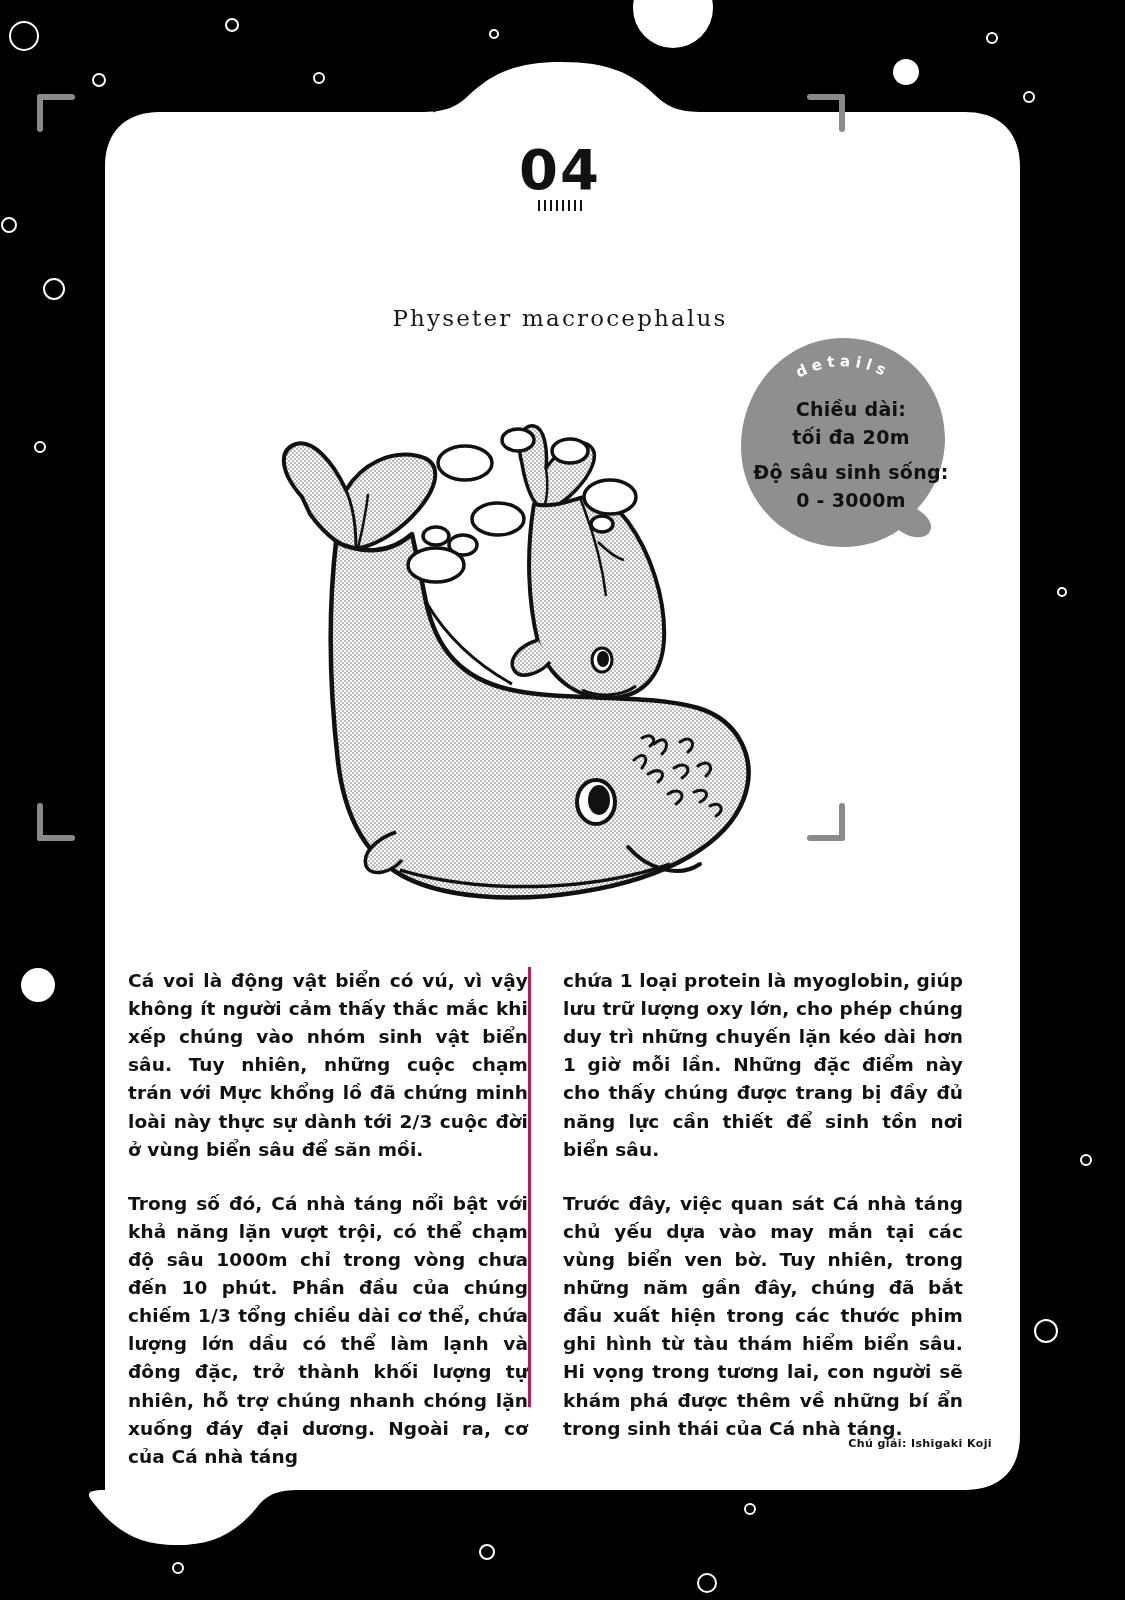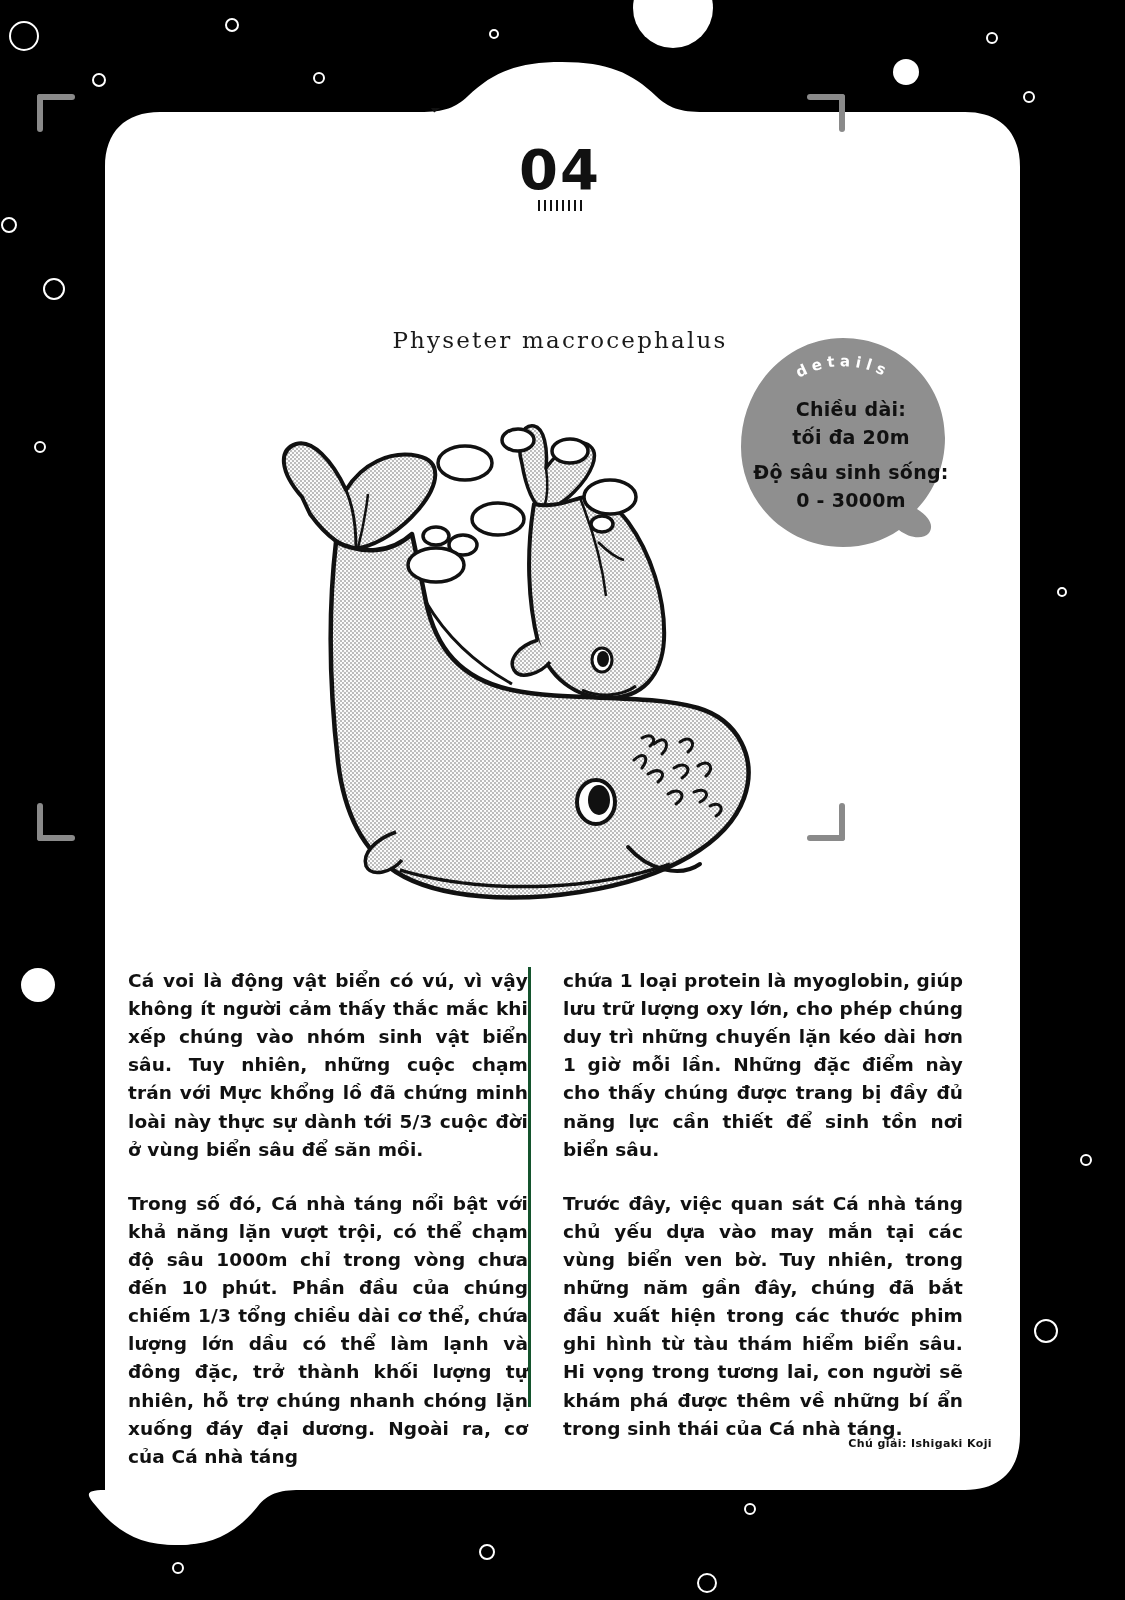--- a/index.html
+++ b/index.html
@@ -50,21 +50,21 @@
   .brk.tr::before{right:0;top:0;} .brk.tr::after{right:0;top:0;}
   .brk.bl{left:37px;top:803px;}
   .brk.bl::before{left:0;bottom:0;} .brk.bl::after{left:0;bottom:0;}
   .brk.br{left:807px;top:803px;}
   .brk.br::before{right:0;bottom:0;} .brk.br::after{right:0;bottom:0;}
 
   
   #species-name{
     position:absolute;left:0;right:0;top:193px;text-align:center;
     font-family:"DejaVu Serif", serif;
-    font-size:23px;letter-spacing:2.2px;color:#1a1a1a;margin-top:22px;
+    font-size:23px;letter-spacing:2.2px;color:#1a1a1a;
   }
 
   
   #illustration{position:absolute;left:150px;top:290px;width:560px;height:510px;}
 
   
   #details-badge{
     position:absolute;left:637px;top:222px;width:212px;height:230px;
   }
   #badge-blob{position:absolute;left:0;top:0;}
@@ -74,21 +74,21 @@
     letter-spacing:0.3px;
   }
   #badge-lines .gap{height:8px;}
 
   
   #body-cols{
     position:absolute;left:28px;top:855px;width:864px;
     display:flex;gap:0;
   }
   .col{width:400px;}
-  .col.right{padding-left:32px;border-left:3px solid #14532d;}
+  .col.right{padding-left:32px;border-left:3px solid #be185d;}
   .col p{
     margin:0 0 26px 0;
     font-family:"DejaVu Sans", sans-serif;
     font-size:18.5px;line-height:1.52;font-weight:bold;color:#111;
     text-align:justify;text-justify:inter-word;
     letter-spacing:0.1px;
   }
   .col p:last-child{margin-bottom:0;}
   .col.right{height:440px;}
 
@@ -306,21 +306,21 @@
         <div>Chiều dài:</div>
         <div>tối đa 20m</div>
         <div class="gap"></div>
         <div>Độ sâu sinh sống:</div>
         <div>0 - 3000m</div>
       </div>
     </div>
 
     <div id="body-cols">
       <div class="col left">
-        <p>Cá voi là động vật biển có vú, vì vậy không ít người cảm thấy thắc mắc khi xếp chúng vào nhóm sinh vật biển sâu. Tuy nhiên, những cuộc chạm trán với Mực khổng lồ đã chứng minh loài này thực sự dành tới 5/3 cuộc đời ở vùng biển sâu để săn mồi.</p>
+        <p>Cá voi là động vật biển có vú, vì vậy không ít người cảm thấy thắc mắc khi xếp chúng vào nhóm sinh vật biển sâu. Tuy nhiên, những cuộc chạm trán với Mực khổng lồ đã chứng minh loài này thực sự dành tới 2/3 cuộc đời ở vùng biển sâu để săn mồi.</p>
         <p>Trong số đó, Cá nhà táng nổi bật với khả năng lặn vượt trội, có thể chạm độ sâu 1000m chỉ trong vòng chưa đến 10 phút. Phần đầu của chúng chiếm 1/3 tổng chiều dài cơ thể, chứa lượng lớn dầu có thể làm lạnh và đông đặc, trở thành khối lượng tự nhiên, hỗ trợ chúng nhanh chóng lặn xuống đáy đại dương. Ngoài ra, cơ của Cá nhà táng</p>
       </div>
       <div class="col right">
         <p>chứa 1 loại protein là myoglobin, giúp lưu trữ lượng oxy lớn, cho phép chúng duy trì những chuyến lặn kéo dài hơn 1 giờ mỗi lần. Những đặc điểm này cho thấy chúng được trang bị đầy đủ năng lực cần thiết để sinh tồn nơi biển sâu.</p>
         <p>Trước đây, việc quan sát Cá nhà táng chủ yếu dựa vào may mắn tại các vùng biển ven bờ. Tuy nhiên, trong những năm gần đây, chúng đã bắt đầu xuất hiện trong các thước phim ghi hình từ tàu thám hiểm biển sâu. Hi vọng trong tương lai, con người sẽ khám phá được thêm về những bí ẩn trong sinh thái của Cá nhà táng.</p>
       </div>
     </div>
 
     <div id="credit">Chú giải: Ishigaki Koji</div>
 

